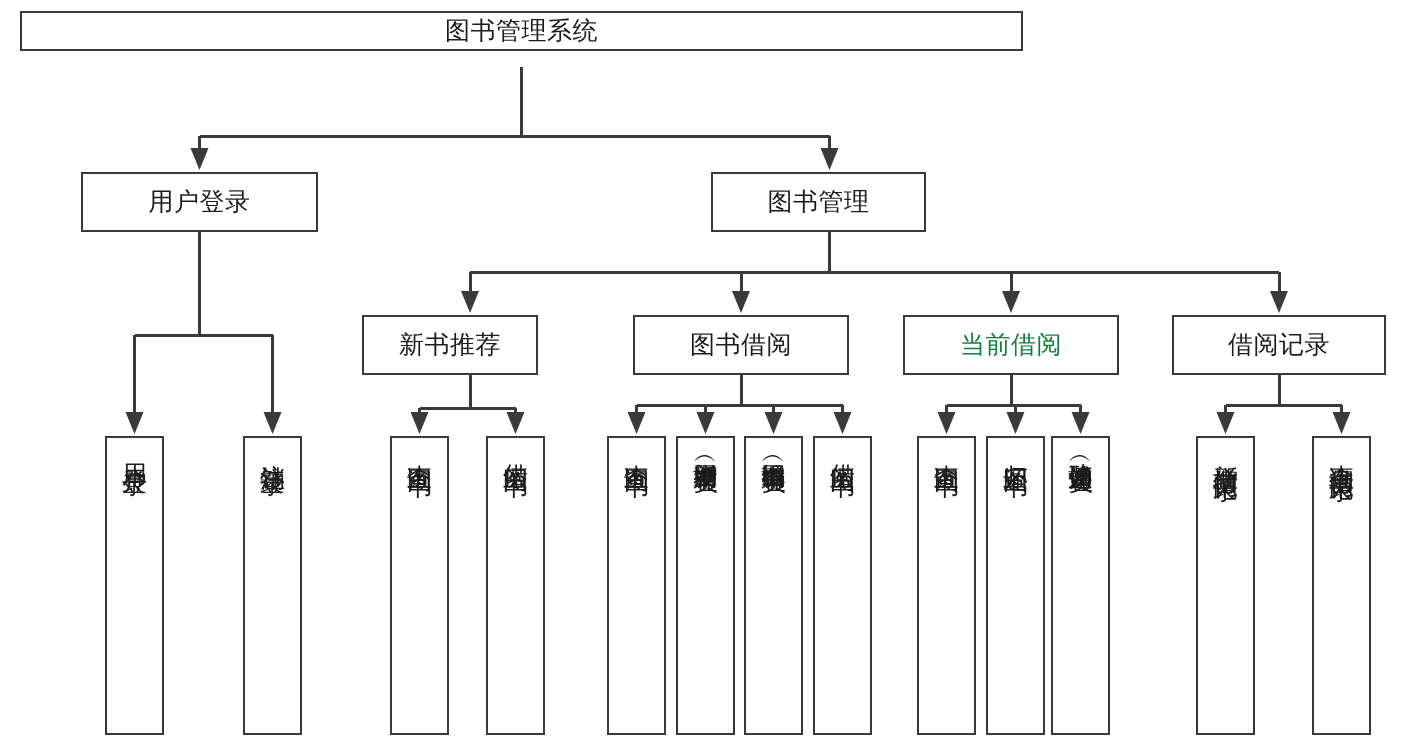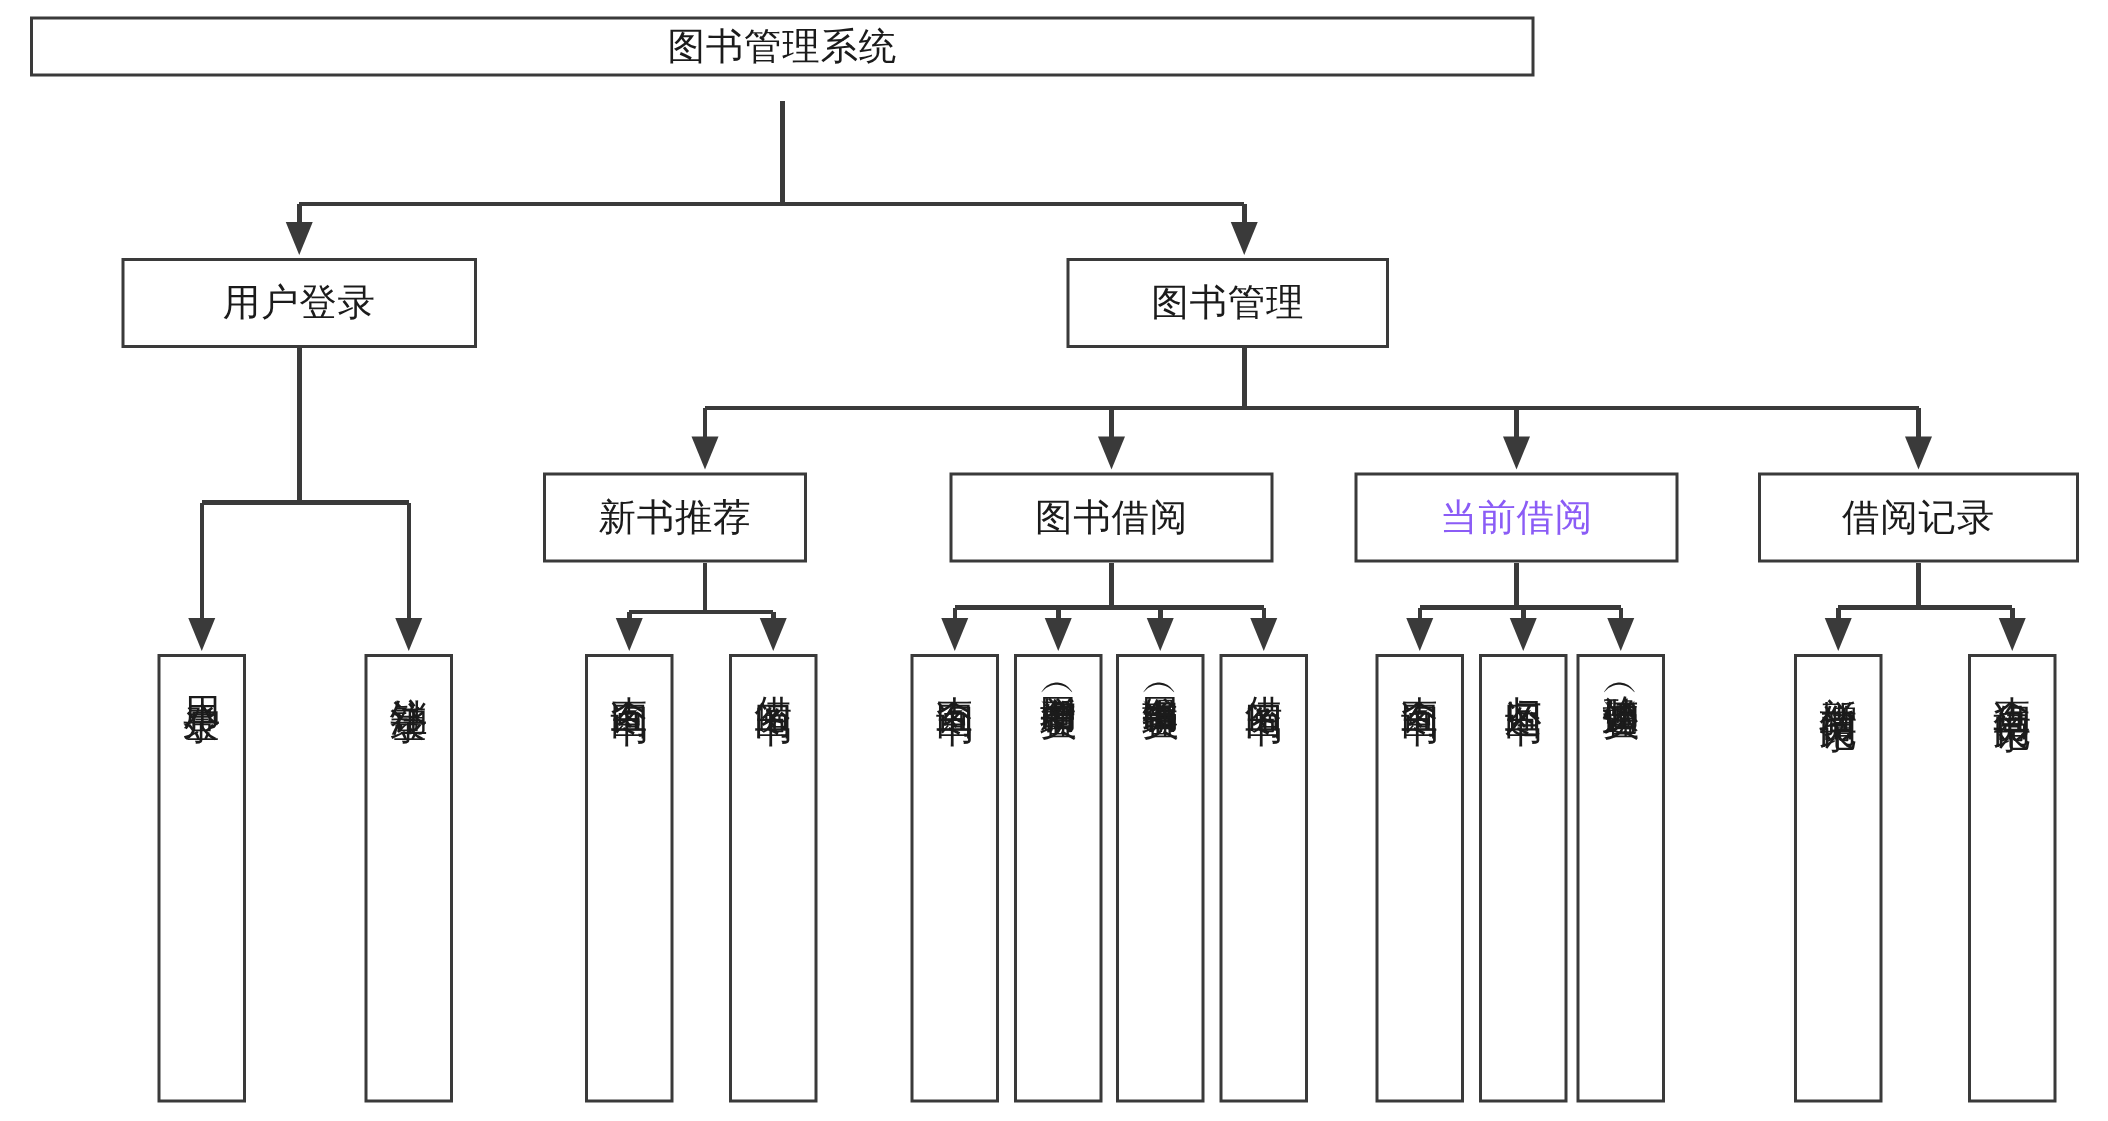--- a/index.html
+++ b/index.html
@@ -134,21 +134,21 @@
       <div class="node horiz" style="left: 711px; top: 172px; width: 215px; height: 60px; border-color: rgb(58, 58, 58); background: rgb(255, 255, 255);">
         <span class="label" style="color: rgb(27, 27, 27);">图书管理</span>
       </div>
       <div class="node horiz" style="left: 362px; top: 315px; width: 176px; height: 60px; border-color: rgb(58, 58, 58); background: rgb(255, 255, 255);">
         <span class="label" style="color: rgb(27, 27, 27);">新书推荐</span>
       </div>
       <div class="node horiz" style="left: 633px; top: 315px; width: 216px; height: 60px; border-color: rgb(58, 58, 58); background: rgb(255, 255, 255);">
         <span class="label" style="color: rgb(27, 27, 27);">图书借阅</span>
       </div>
       <div class="node horiz" style="left: 903px; top: 315px; width: 216px; height: 60px; border-color: rgb(58, 58, 58); background: rgb(255, 255, 255);">
-        <span class="label" style="color: #8b5cf6;">当前借阅</span>
+        <span class="label" style="color: #15803d;">当前借阅</span>
       </div>
       <div class="node horiz" style="left: 1172px; top: 315px; width: 214px; height: 60px; border-color: rgb(58, 58, 58); background: rgb(255, 255, 255);">
         <span class="label" style="color: rgb(27, 27, 27);">借阅记录</span>
       </div>
       <div class="node vert" style="left: 105px; top: 436px; width: 59px; height: 299px; border-color: rgb(58, 58, 58); background: rgb(255, 255, 255);">
         <span class="label" style="color: rgb(27, 27, 27);">用户登录</span>
       </div>
       <div class="node vert" style="left: 243px; top: 436px; width: 59px; height: 299px; border-color: rgb(58, 58, 58); background: rgb(255, 255, 255);">
         <span class="label" style="color: rgb(27, 27, 27);">注销登录</span>
       </div>

